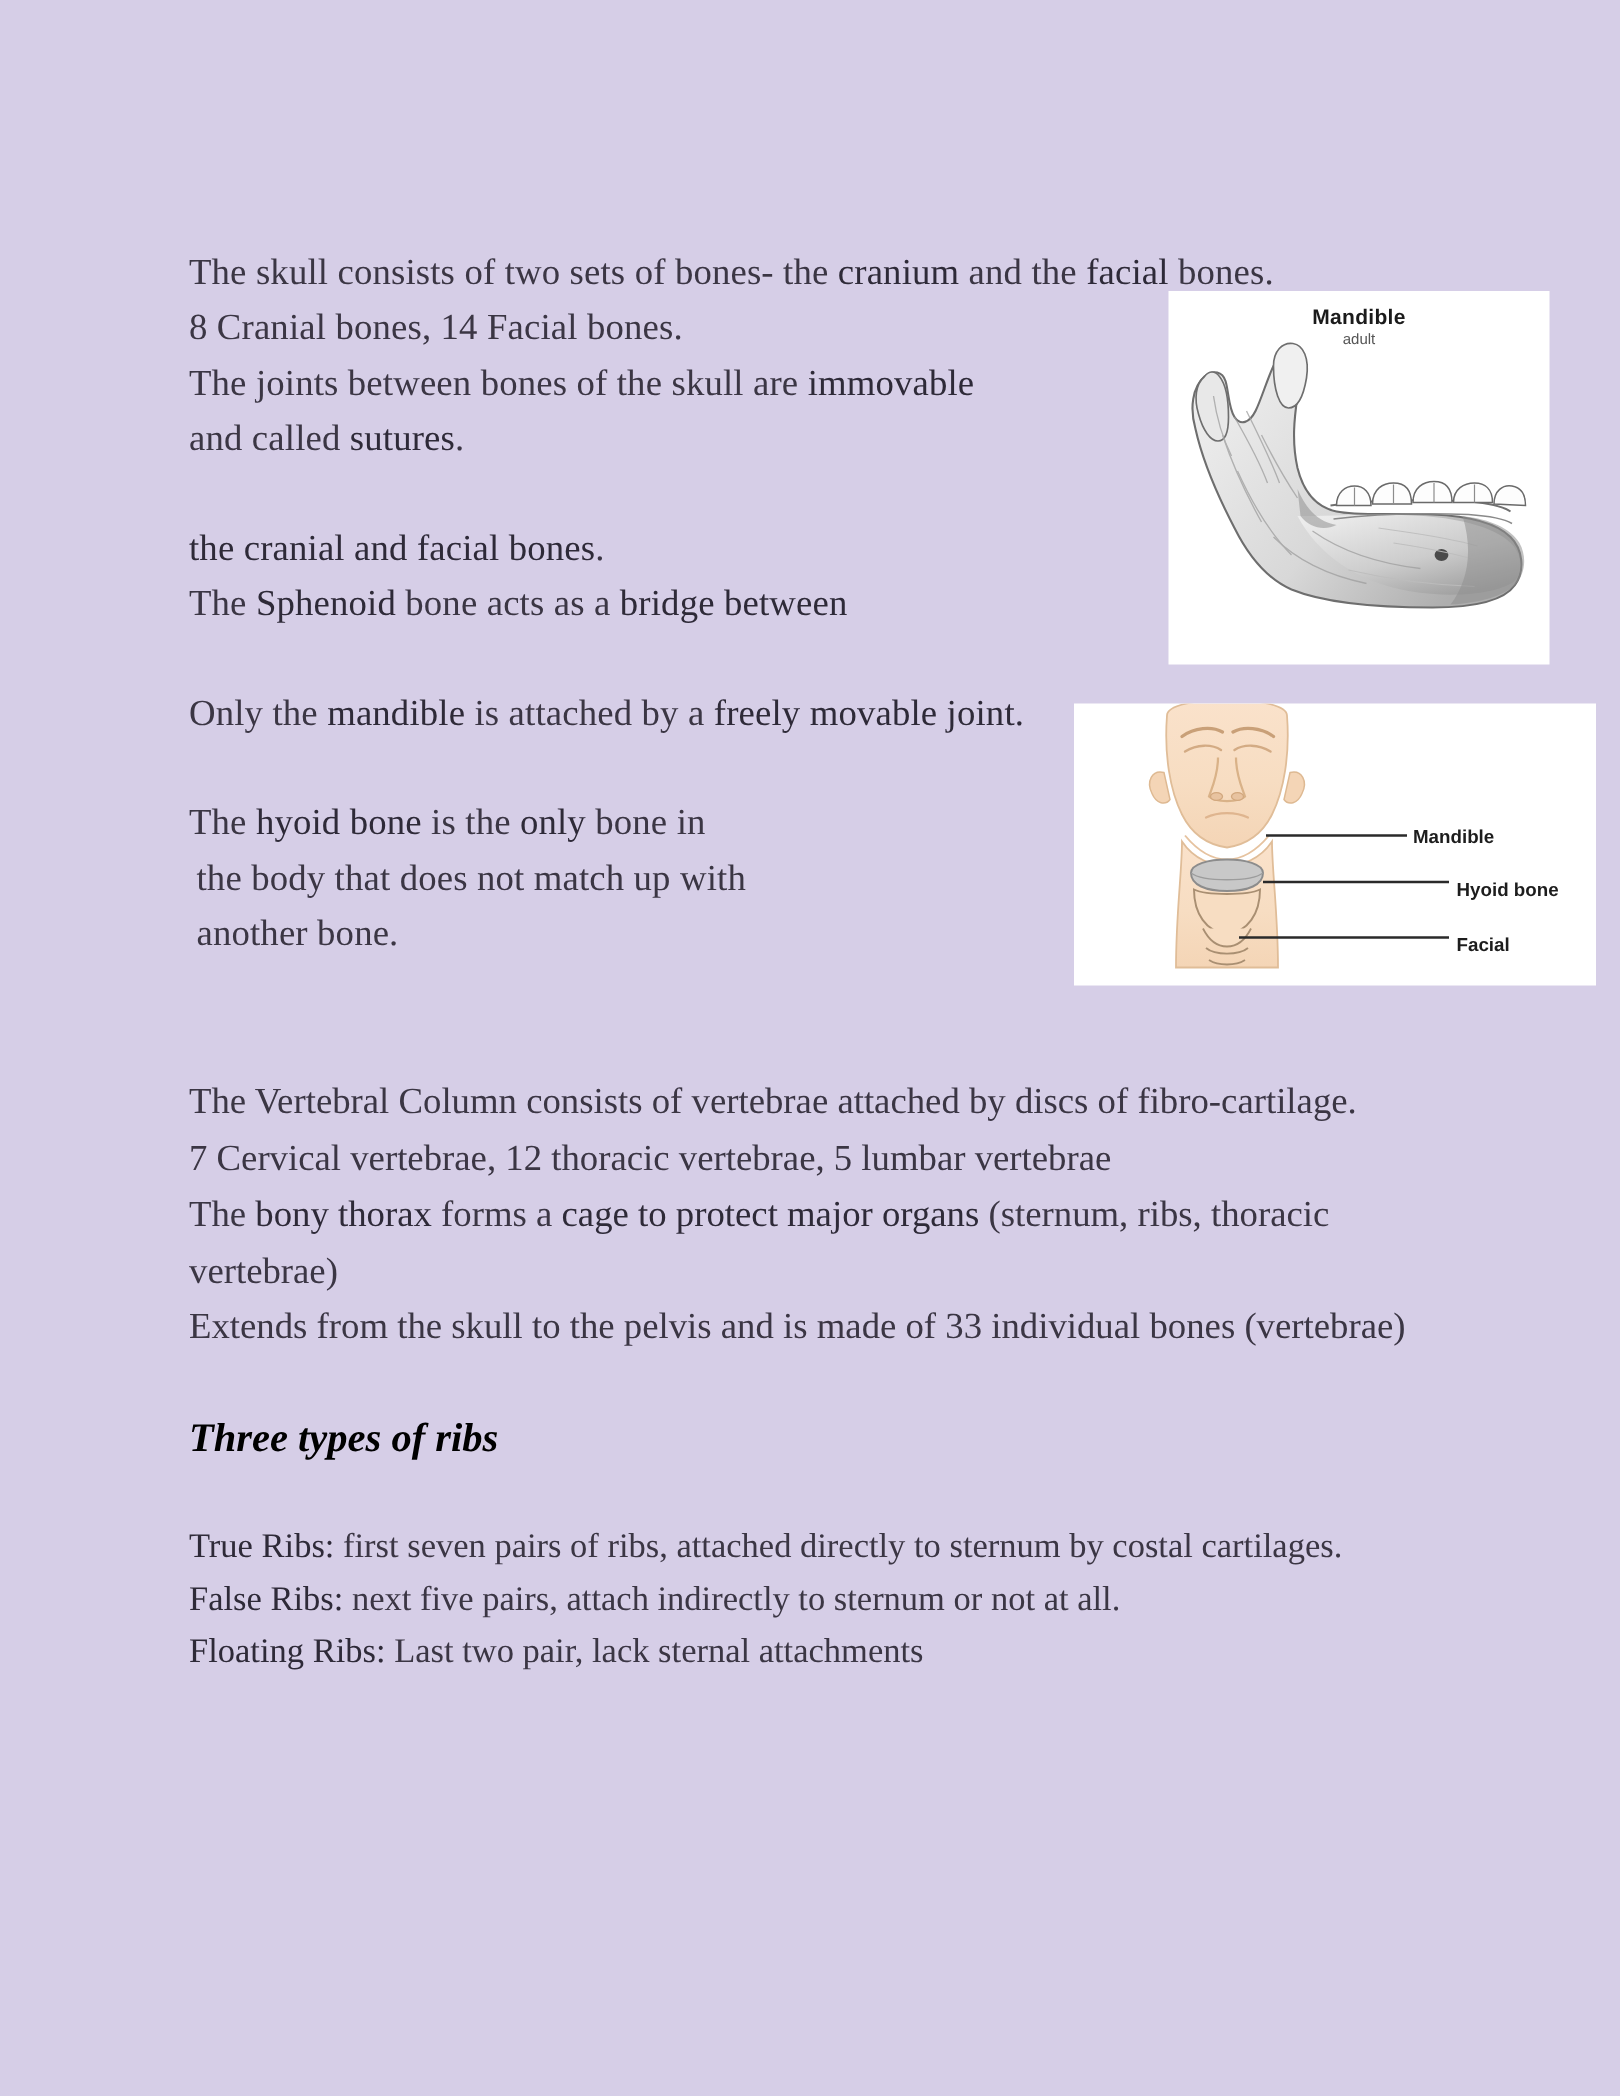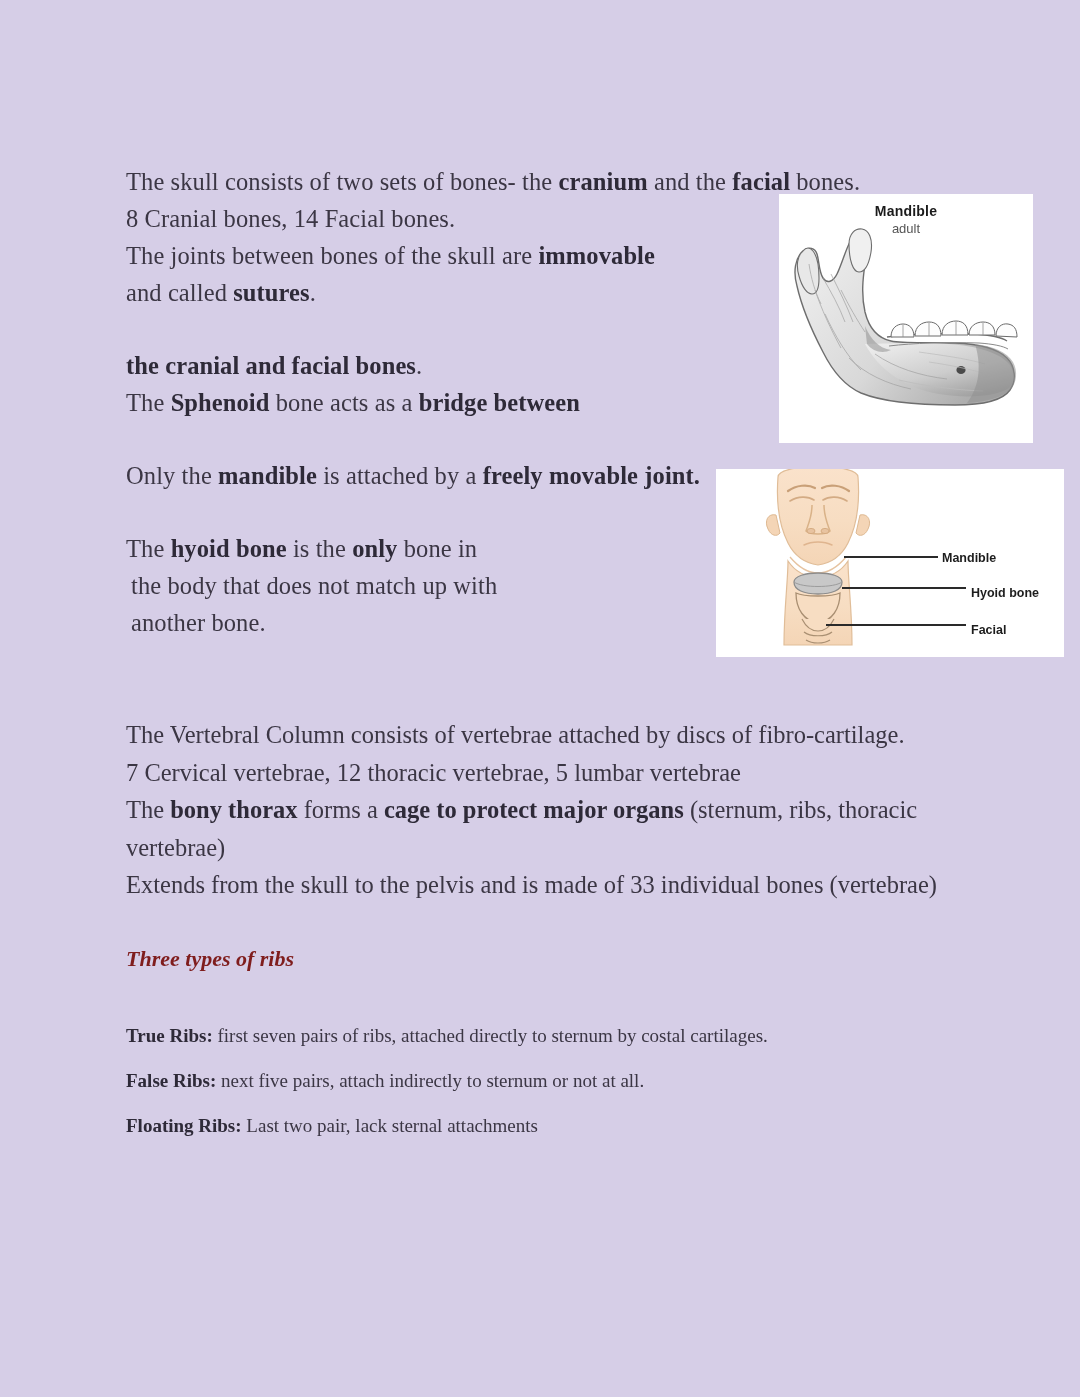--- a/index.html
+++ b/index.html
@@ -32,37 +32,37 @@
 
   .para {
     font-size: 24.5px;
     line-height: 37px;
     letter-spacing: 0.1px;
     margin: 0;
   }
   .para .ln { display: block; }
   .para .ln.indent { padding-left: 5px; }
 
-  b, strong, .b { font-weight: bold; color: #2e2a38; }
+  b, strong, .b { font-weight: normal; color: #2e2a38; }
   .gap-md { height: 36px; }
 
   .p-skull   { width: 760px; }
   .p-sphenoid{ width: 620px; }
   .p-mandible{ width: 620px; }
   .p-hyoid   { width: 600px; }
 
   .block-vertebral { width: 850px; font-size: 24.5px; line-height: 37.5px; }
-  .block-ribs      { width: 800px; font-size: 19px; line-height: 45px; }
+  .block-ribs      { width: 800px; font-size: 23px; line-height: 35px; }
 
   .heading-italic {
     font-style: italic;
     font-weight: bold;
-    font-size: 22px;
+    font-size: 27px;
     line-height: 37px;
-    color: #7f1d1d;
+    color: #000000;
   }
 
   
   .figure {
     position: absolute;
     background: #ffffff;
     overflow: hidden;
   }
 
   #fig-mandible {
@@ -90,21 +90,21 @@
     color: #1b1b1b;
     letter-spacing: 0.2px;
   }
   .fig-sub {
     position: absolute;
     left: 0;
     right: 0;
     top: 27px;
     text-align: center;
     font-family: "Liberation Sans", "DejaVu Sans", sans-serif;
-    font-size: 13px;
+    font-size: 10px;
     color: #555;
   }
 
   .fig-svg { position: absolute; left: 0; top: 0; }
 
   .lbl {
     position: absolute;
     font-family: "Liberation Sans", "DejaVu Sans", sans-serif;
     font-weight: bold;
     font-size: 12.5px;

